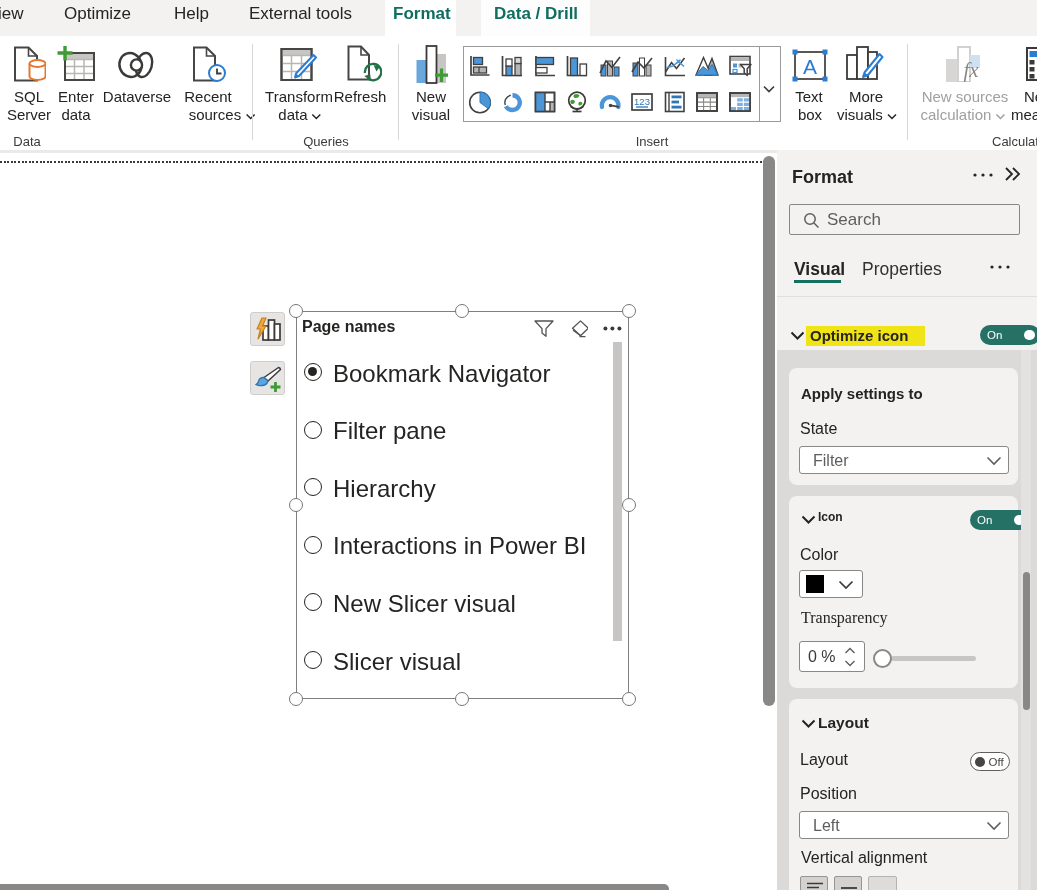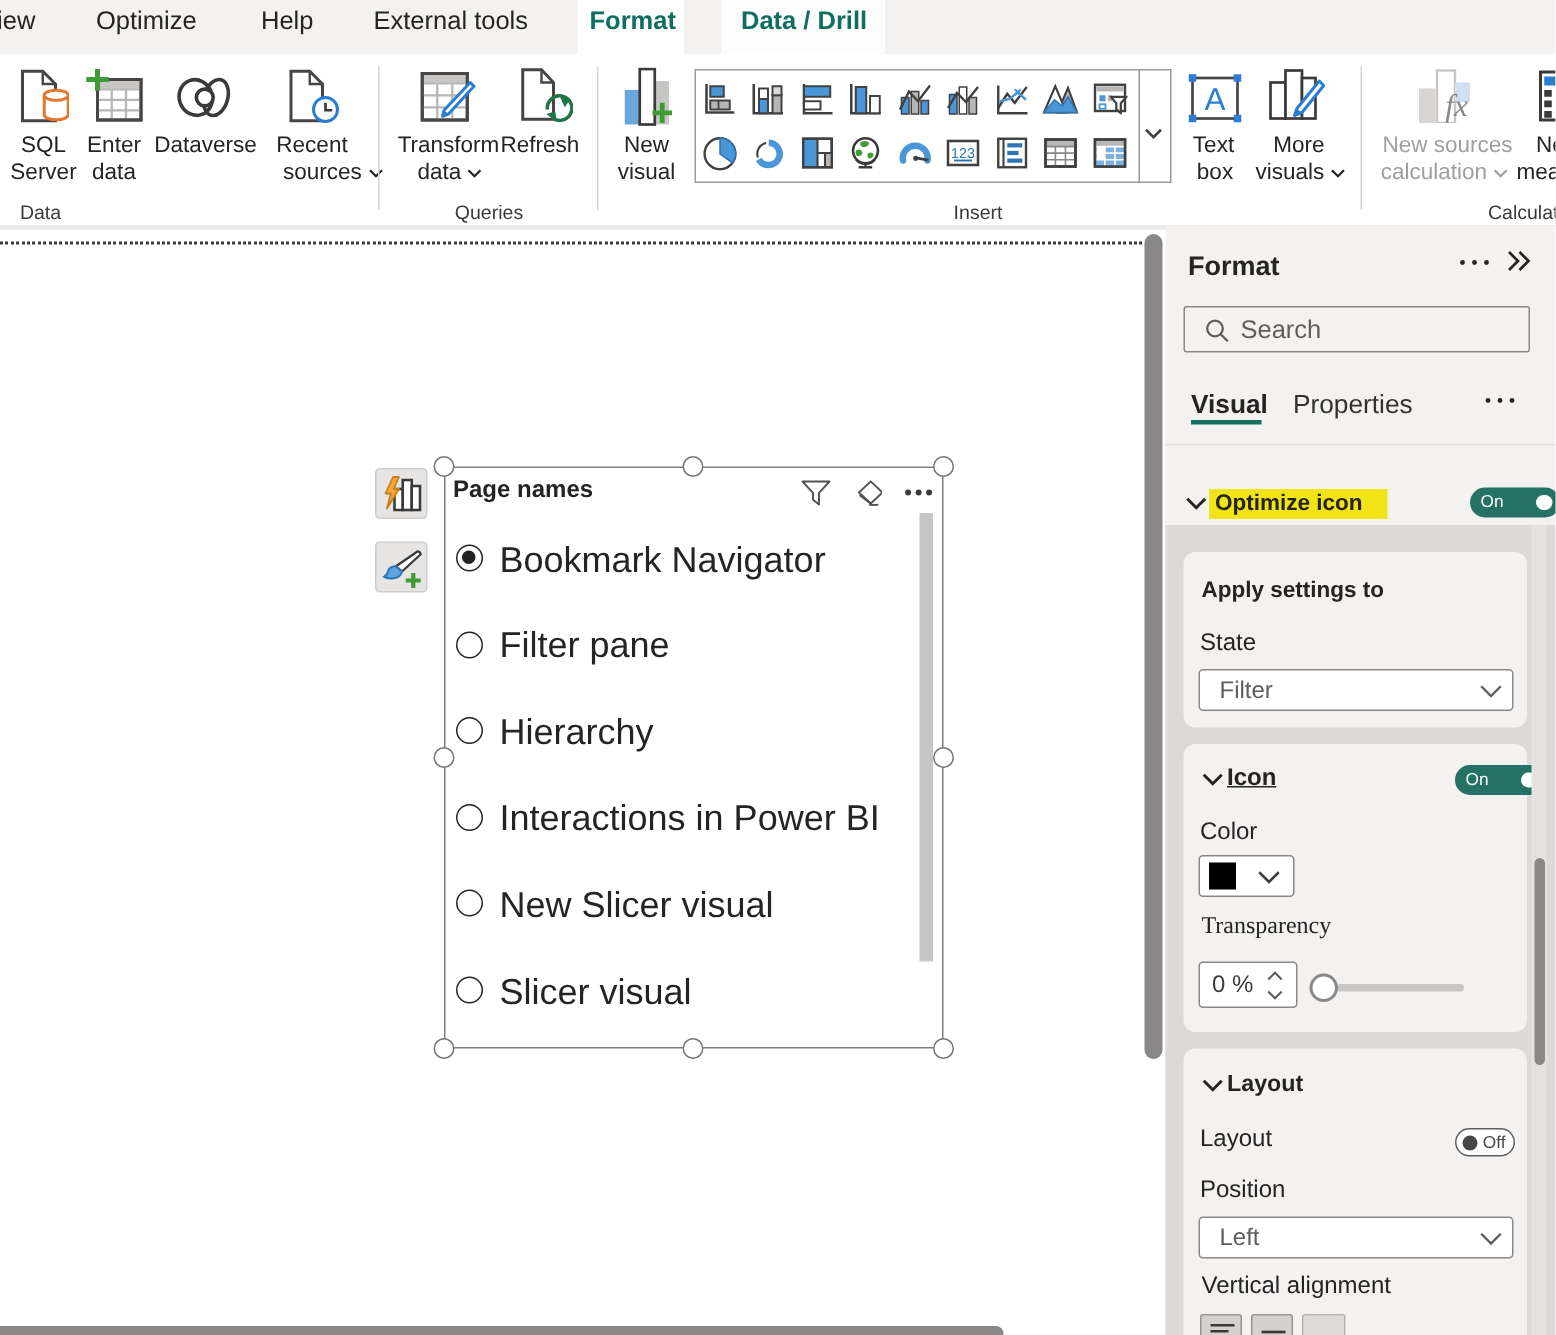--- a/index.html
+++ b/index.html
@@ -395,21 +395,21 @@
       <svg class="abs" style="left:186px;top:9px;" width="16" height="10">
           <path d="M1.5,1.5 L8,8 L14.5,1.5" stroke="#605e5c" stroke-width="1.6" fill="none"></path>
         </svg>
     </div>
   </div>
 
   <div class="card" style="top:346px;height:192px;">
     <svg class="abs" style="left:12px;top:19px;" width="15" height="9">
         <path d="M1.5,1.5 L7.5,7.5 L13.5,1.5" stroke="#252423" stroke-width="2" fill="none"></path>
       </svg>
-    <div class="plabel" style="left:29px;top:14px;font-weight:bold;font-size:16px;text-decoration:underline;">Icon</div>
+    <div class="plabel" style="left:29px;top:14px;font-weight:bold;font-size:12px;">Icon</div>
     <div class="toggle-on" style="left:181px;top:14px;">
         <span class="tx">On</span>
         <span class="kn"></span>
       </div>
     <div class="plabel" style="left:11px;top:49.5px;">Color</div>
     <div class="abs" style="left:10px;top:74px;width:64px;height:28px;background:#fff;border:1px solid #8a8886;border-radius:3px;">
       <div class="abs" style="left:6px;top:4px;width:18px;height:18px;background:#000;"></div>
       <svg class="abs" style="left:38px;top:9px;" width="16" height="10">
           <path d="M1.5,1.5 L8,8 L14.5,1.5" stroke="#3b3a39" stroke-width="1.7" fill="none"></path>
         </svg>

